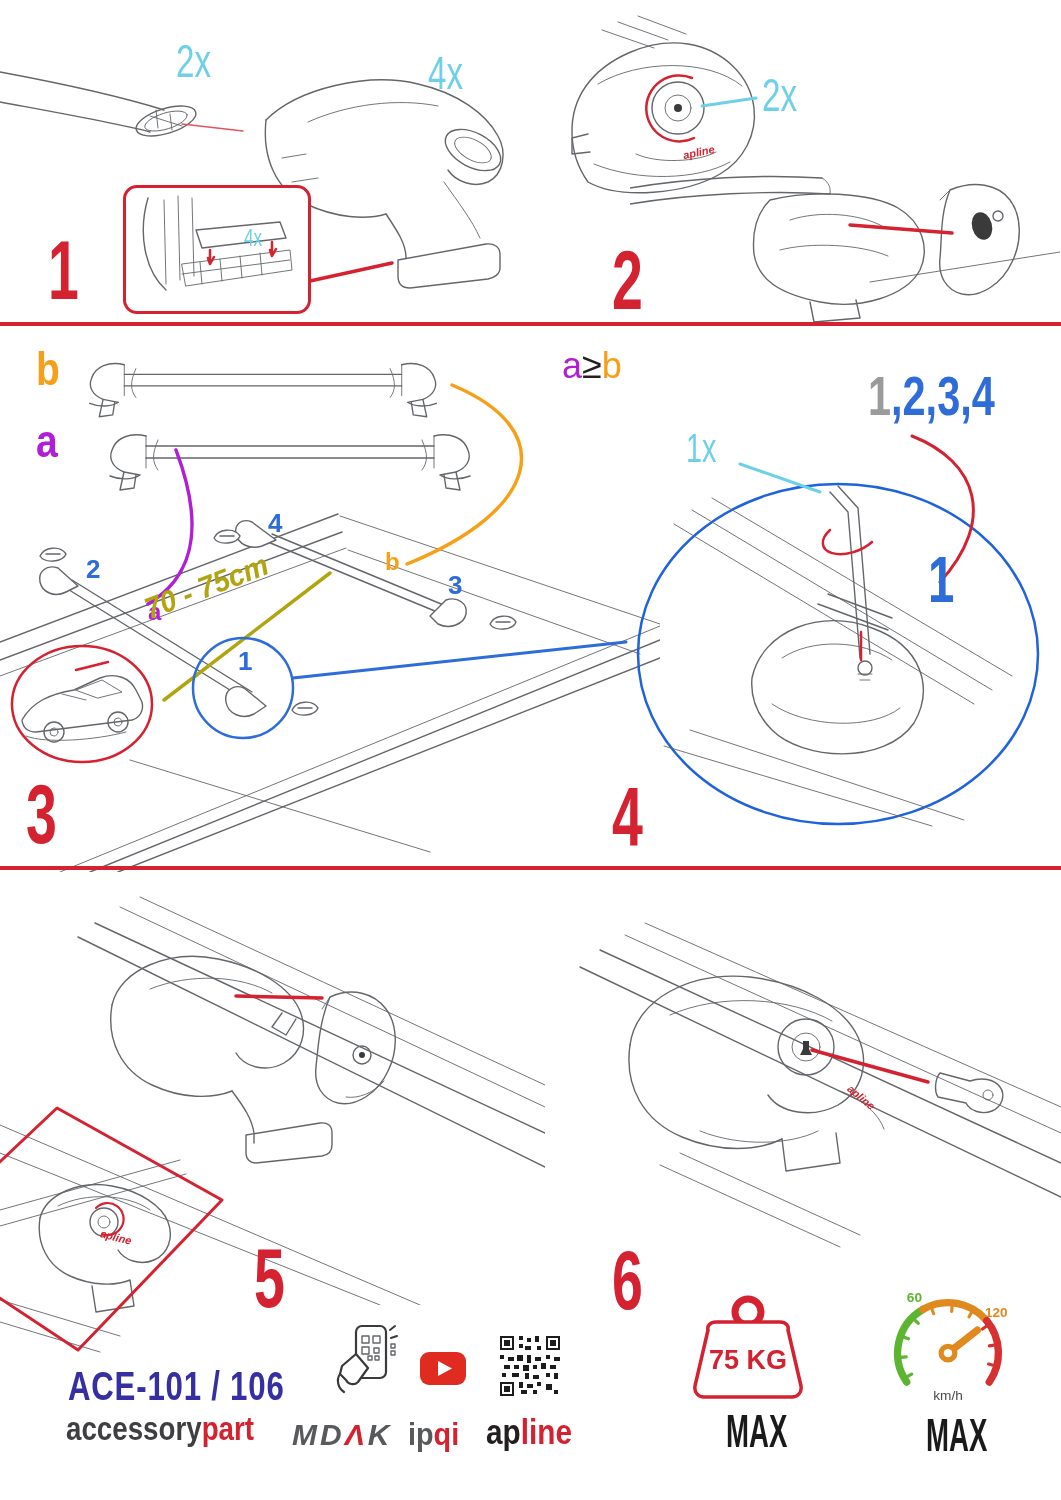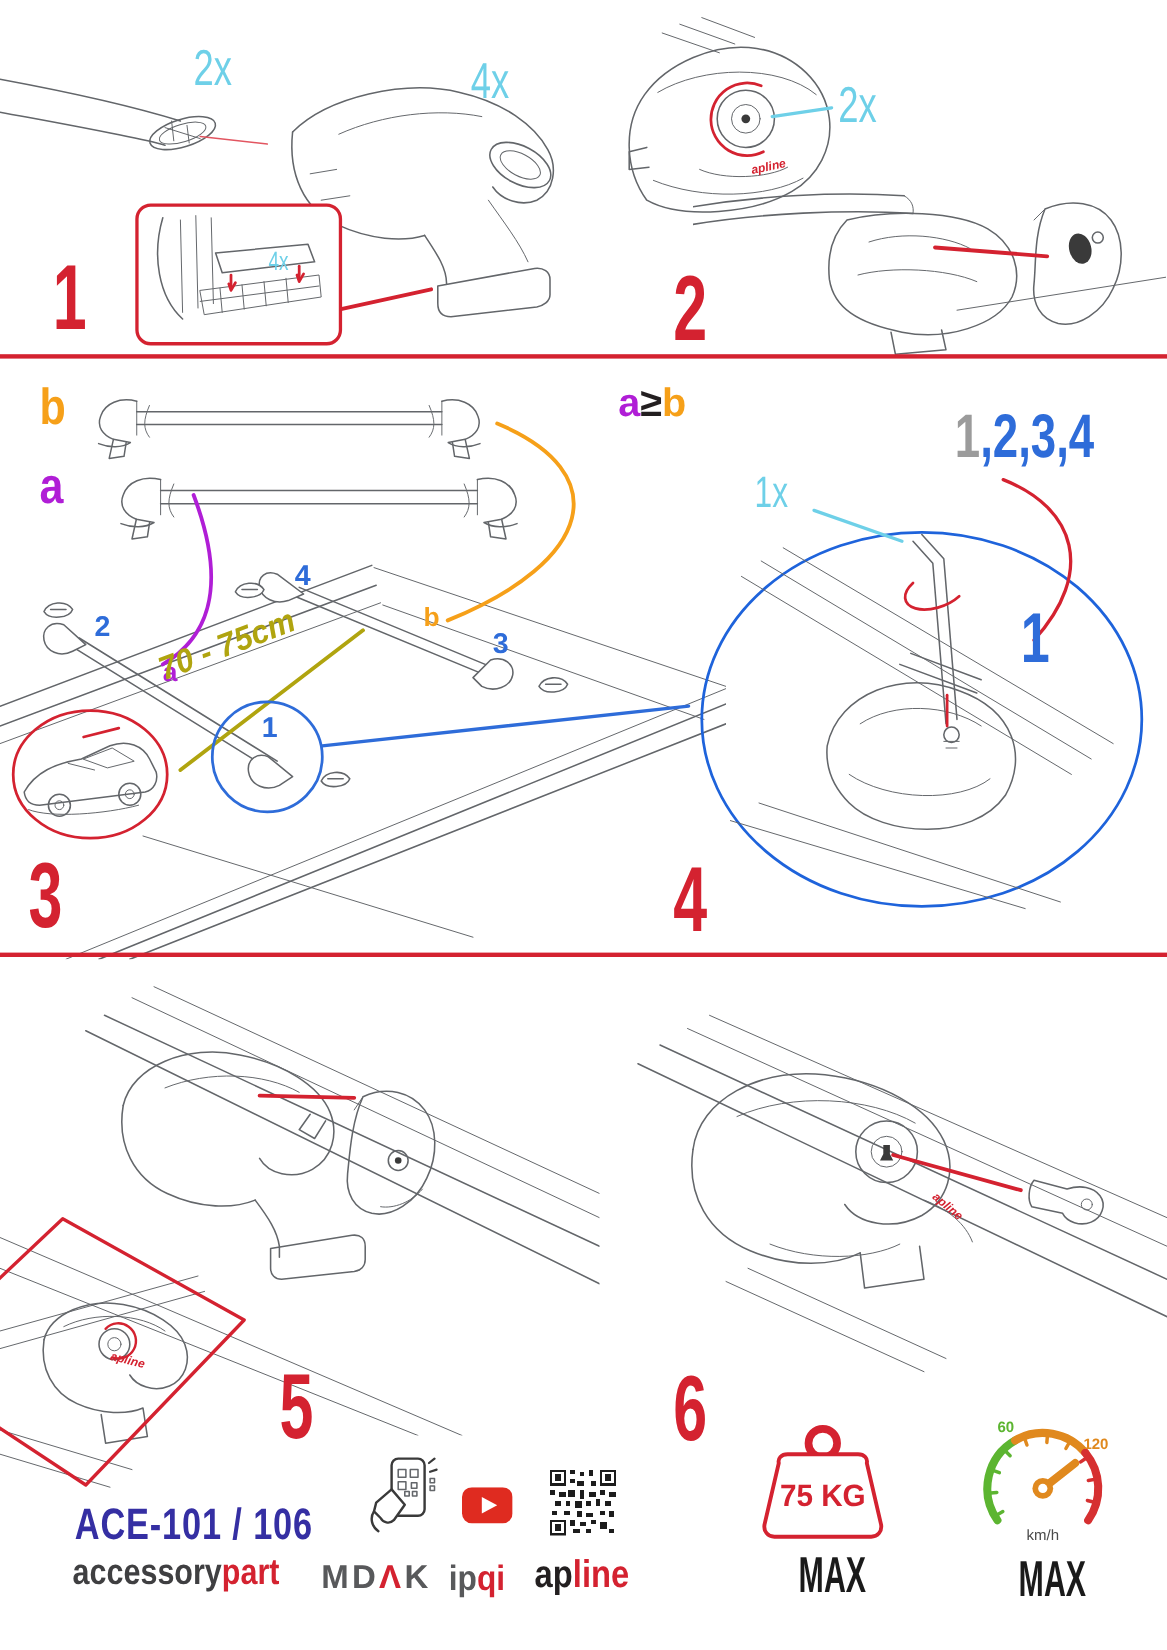--- a/index.html
+++ b/index.html
@@ -19,31 +19,31 @@
   .ann path,.ann line,.ann circle{fill:none;stroke-linecap:round;}
   .stepnum{color:var(--red);font-weight:700;font-size:84px;line-height:1;
            transform:scaleX(.66);transform-origin:left top;letter-spacing:-2px;}
   .qty{color:var(--cyan);font-weight:500;font-size:46px;line-height:1;
        transform:scaleX(.72);transform-origin:left top;}
   .qty.small{font-size:24px;}
   .barlabel{font-weight:700;font-size:46px;line-height:1;transform:scaleX(.85);transform-origin:left top;}
   .rooflabel{font-weight:700;font-size:26px;line-height:1;}
   .span-label{color:var(--olive);font-weight:700;font-style:italic;font-size:30px;white-space:nowrap;
               transform:rotate(-21deg) scaleX(.95);transform-origin:left bottom;}
-  .rule{font-weight:700;font-size:36px;line-height:1;}
+  .rule{font-weight:400;font-size:36px;line-height:1;}
   .seq{font-weight:700;font-size:56px;line-height:1;transform:scaleX(.74);transform-origin:left top;white-space:nowrap;}
   .bignum-blue{color:var(--blue);font-weight:700;font-size:64px;line-height:1;transform:scaleX(.74);transform-origin:left top;}
   .divider{position:absolute;left:0;width:1061px;height:4px;background:var(--red);}
   .inset{position:absolute;border:3px solid var(--red);border-radius:14px;background:#fff;}
   .apmark{position:absolute;color:var(--red);font-size:11px;font-weight:700;font-style:italic;line-height:1;}
   .code{color:var(--navy);font-weight:700;font-size:40px;line-height:1;white-space:nowrap;
         transform:scaleX(.78);transform-origin:left top;letter-spacing:1px;}
   .brandword{font-weight:700;font-size:33px;line-height:1;white-space:nowrap;
              transform:scaleX(.84);transform-origin:left top;}
-  .mdak{font-weight:700;font-size:30px;line-height:1;letter-spacing:3px;color:#58595b;white-space:nowrap;}
+  .mdak{font-weight:700;font-size:30px;line-height:1;letter-spacing:3px;color:#58595b;white-space:nowrap;font-style:italic;}
   .ipqi{font-weight:600;font-size:32px;line-height:1;color:#58595b;white-space:nowrap;transform:scaleX(.9);transform-origin:left top;}
   .apline{font-weight:700;font-size:35px;line-height:1;color:#231f20;white-space:nowrap;transform:scaleX(.85);transform-origin:left top;}
   .maxtxt{color:#1a1a1a;font-weight:700;font-size:46px;line-height:1;transform:scaleX(.6);transform-origin:center top;text-align:center;}
   .redspan{color:var(--red);}
   svg text{font-family:"Liberation Sans",sans-serif;}
 </style>
 </head>
 <body>
 
 <div class="canvas">

